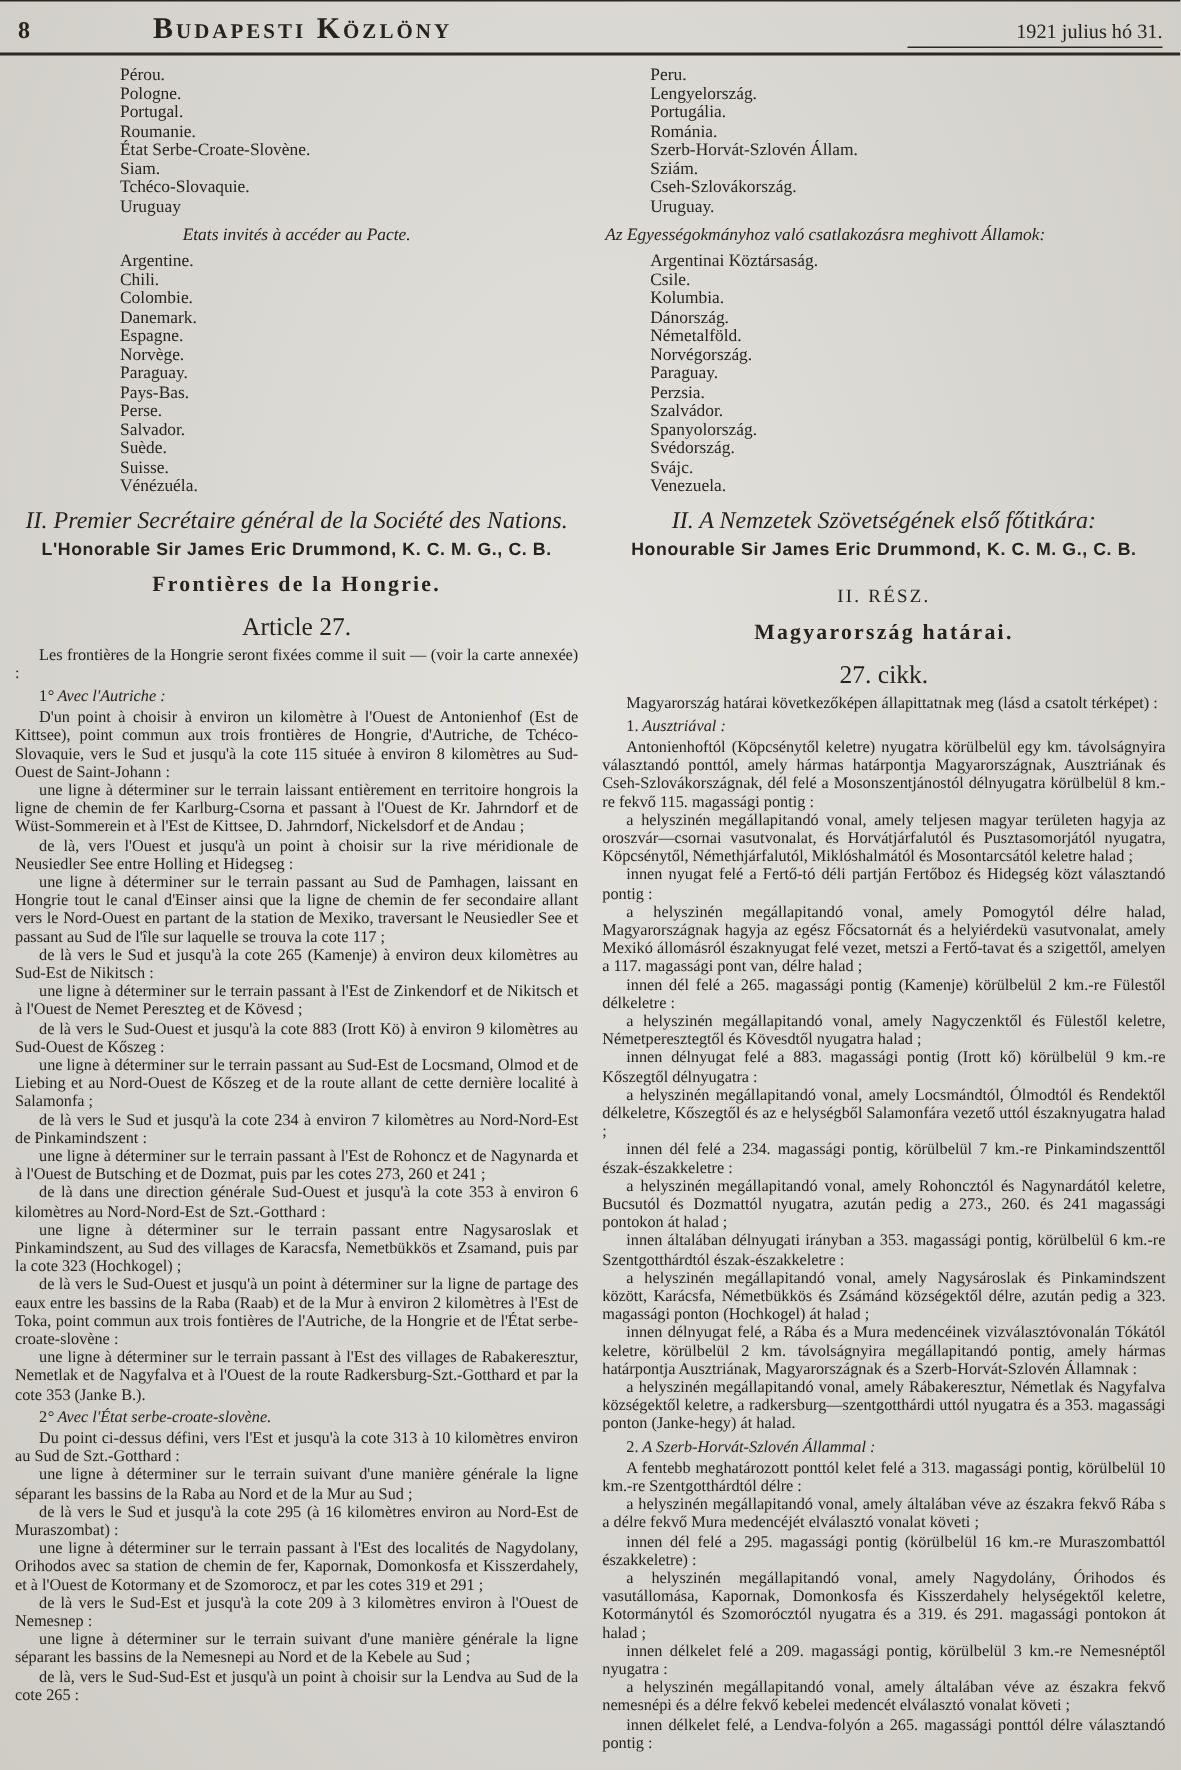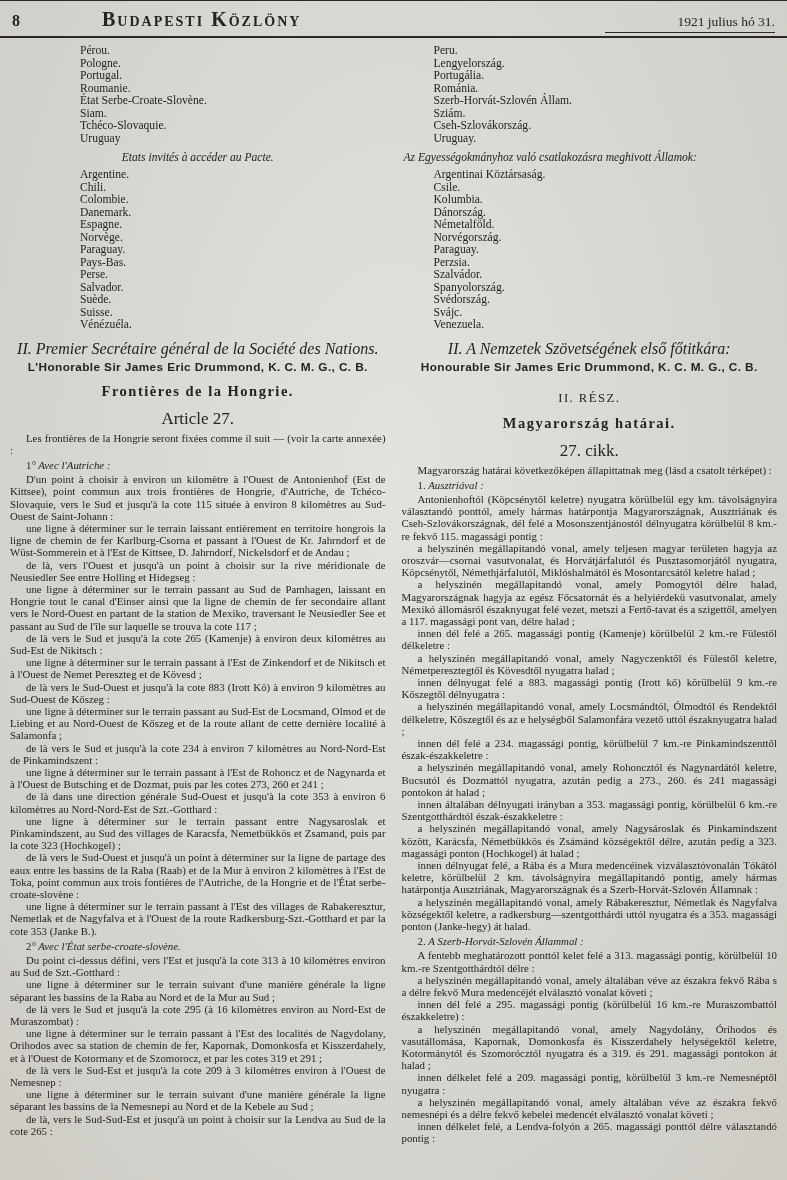--- a/index.html
+++ b/index.html
@@ -139,20 +139,21 @@
       <p class="secline it c">II. A Nemzetek Szövetségének első főtitkára:</p>
       <p class="sig c">Honourable Sir James Eric Drummond, K. C. M. G., C. B.</p>
       <p class="part c">II. RÉSZ.</p>
       <p class="sect c">Magyarország határai.</p>
       <p class="artl c">27. cikk.</p>
       <div class="paras">
           <p class="body-par">Magyarország határai következőképen állapittatnak meg (lásd a csatolt térképet) :</p>
           <p class="body-par lead">1. Ausztriával :</p>
           <p class="body-par">Antonienhoftól (Köpcsénytől keletre) nyugatra körülbelül egy km. távolságnyira választandó ponttól, amely hármas határpontja Magyarországnak, Ausztriának és Cseh-Szlovákországnak, dél felé a Mosonszentjánostól délnyugatra körülbelül 8 km.-re fekvő 115. magassági pontig :</p>
           <p class="body-par">a helyszinén megállapitandó vonal, amely teljesen magyar területen hagyja az oroszvár—csornai vasutvonalat, és Horvátjárfalutól és Pusztasomorjától nyugatra, Köpcsénytől, Némethjárfalutól, Miklóshalmától és Mosontarcsától keletre halad ;</p>
+          <p class="body-par">innen nyugat felé a Fertő-tó déli partján Fertőboz és Hidegség közt választandó pontig :</p>
           <p class="body-par">a helyszinén megállapitandó vonal, amely Pomogytól délre halad, Magyarországnak hagyja az egész Főcsatornát és a helyiérdekü vasutvonalat, amely Mexikó állomásról északnyugat felé vezet, metszi a Fertő-tavat és a szigettől, amelyen a 117. magassági pont van, délre halad ;</p>
           <p class="body-par">innen dél felé a 265. magassági pontig (Kamenje) körülbelül 2 km.-re Fülestől délkeletre :</p>
           <p class="body-par">a helyszinén megállapitandó vonal, amely Nagyczenktől és Fülestől keletre, Németperesztegtől és Kövesdtől nyugatra halad ;</p>
           <p class="body-par">innen délnyugat felé a 883. magassági pontig (Irott kő) körülbelül 9 km.-re Kőszegtől délnyugatra :</p>
           <p class="body-par">a helyszinén megállapitandó vonal, amely Locsmándtól, Ólmodtól és Rendektől délkeletre, Kőszegtől és az e helységből Salamonfára vezető uttól északnyugatra halad ;</p>
           <p class="body-par">innen dél felé a 234. magassági pontig, körülbelül 7 km.-re Pinkamindszenttől észak-északkeletre :</p>
           <p class="body-par">a helyszinén megállapitandó vonal, amely Rohoncztól és Nagynardától keletre, Bucsutól és Dozmattól nyugatra, azután pedig a 273., 260. és 241 magassági pontokon át halad ;</p>
           <p class="body-par">innen általában délnyugati irányban a 353. magassági pontig, körülbelül 6 km.-re Szentgotthárdtól észak-északkeletre :</p>
           <p class="body-par">a helyszinén megállapitandó vonal, amely Nagysároslak és Pinkamindszent között, Karácsfa, Németbükkös és Zsámánd községektől délre, azután pedig a 323. magassági ponton (Hochkogel) át halad ;</p>
           <p class="body-par">innen délnyugat felé, a Rába és a Mura medencéinek vizválasztóvonalán Tókától keletre, körülbelül 2 km. távolságnyira megállapitandó pontig, amely hármas határpontja Ausztriának, Magyarországnak és a Szerb-Horvát-Szlovén Államnak :</p>

